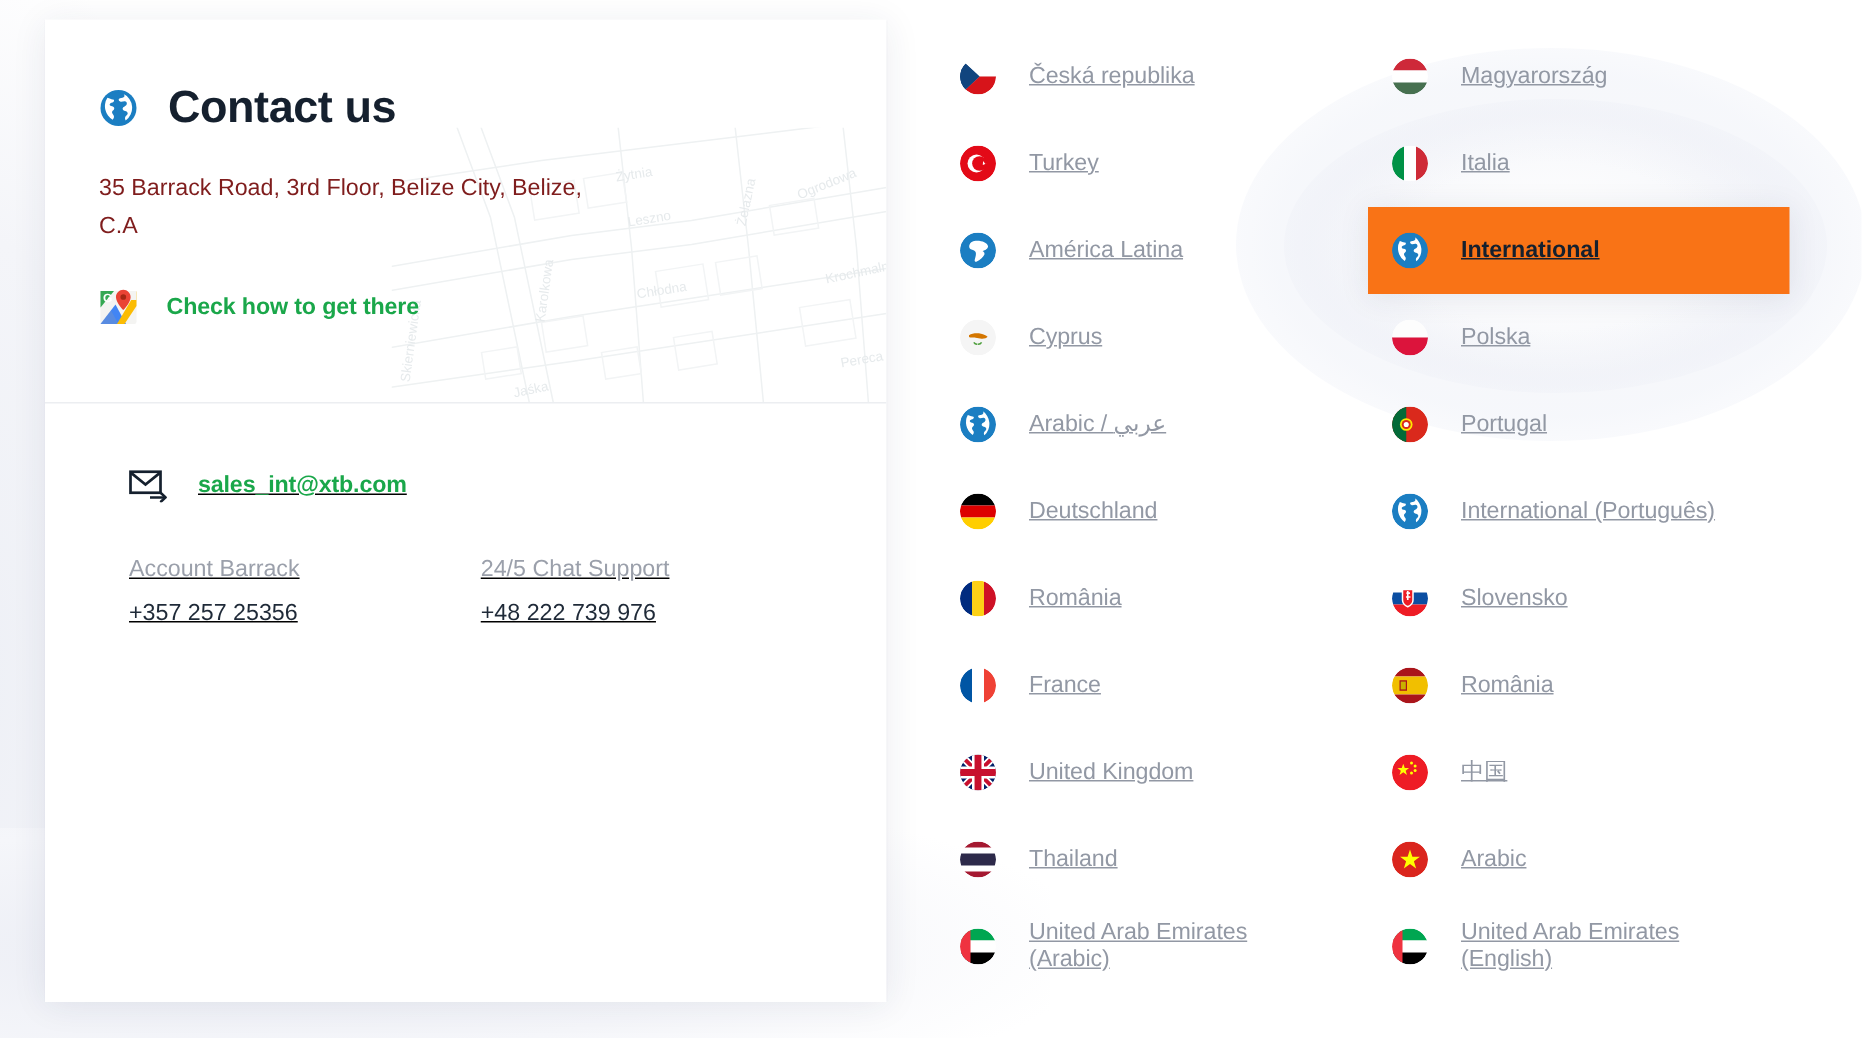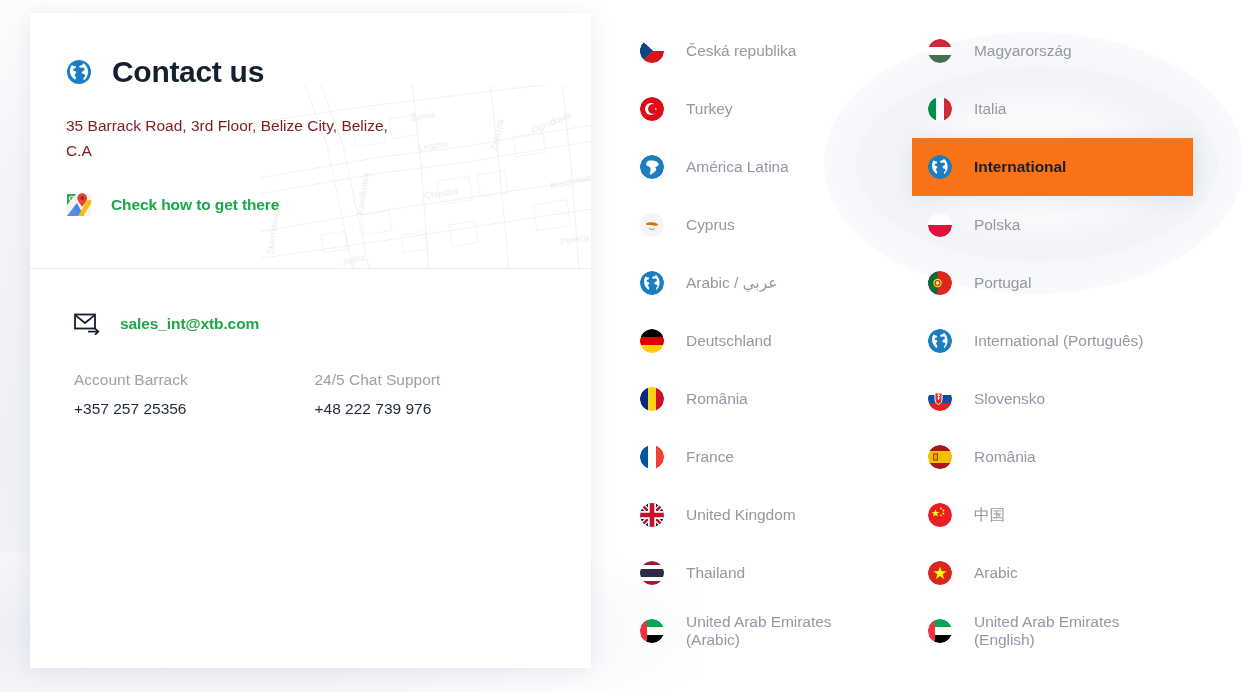--- a/index.html
+++ b/index.html
@@ -100,21 +100,21 @@
     letter-spacing: -0.1px;
   }
 
   .card-divider {
     position: absolute;
     left: 0; top: 255px;
     width: 100%; height: 1px;
     background: #eceef1;
   }
 
-  .card-bottom { position: absolute; left: 0; top: 256px; width: 100%; padding: 44px 36px 0 44px; }
+  .card-bottom { position: absolute; left: 0; top: 256px; width: 100%; padding: 44px 36px 0 56px; text-decoration: underline; }
 
   .email-row {
     display: flex;
     align-items: center;
     gap: 18px;
     text-decoration: none;
   }
   .mail-icon { width: 28px; height: 22px; flex: 0 0 28px; }
   .email-text {
     font-size: 15.5px;
@@ -202,20 +202,21 @@
   }
 
   .flag { width: 24px; height: 24px; flex: 0 0 24px; border-radius: 50%; overflow: hidden; display: block; }
   .flag svg { display: block; }
 
   .country-label {
     font-size: 15.5px;
     color: #9298a4;
     line-height: 1.18;
     letter-spacing: -0.05px;
+    text-decoration: underline;
   }
   .country-item.active .country-label {
     color: #15202e;
     font-weight: bold;
   }
 </style>
 </head>
 <body>
 
 <div class="page-wash-left"></div>

